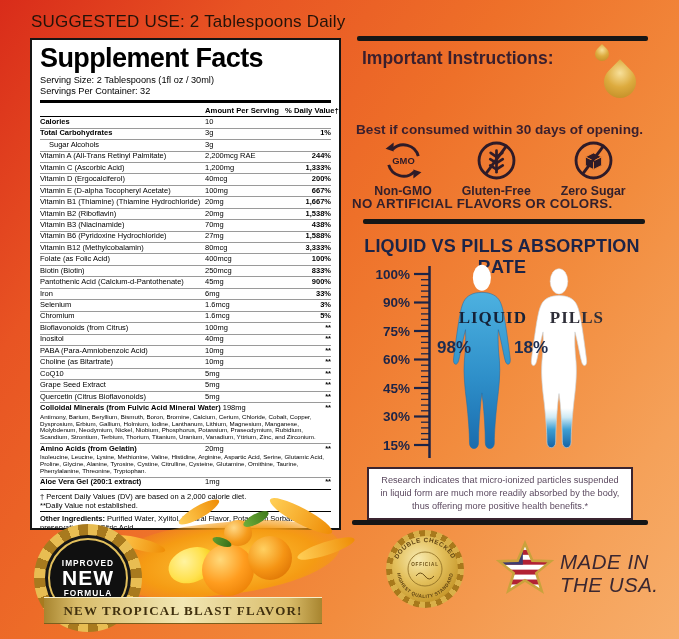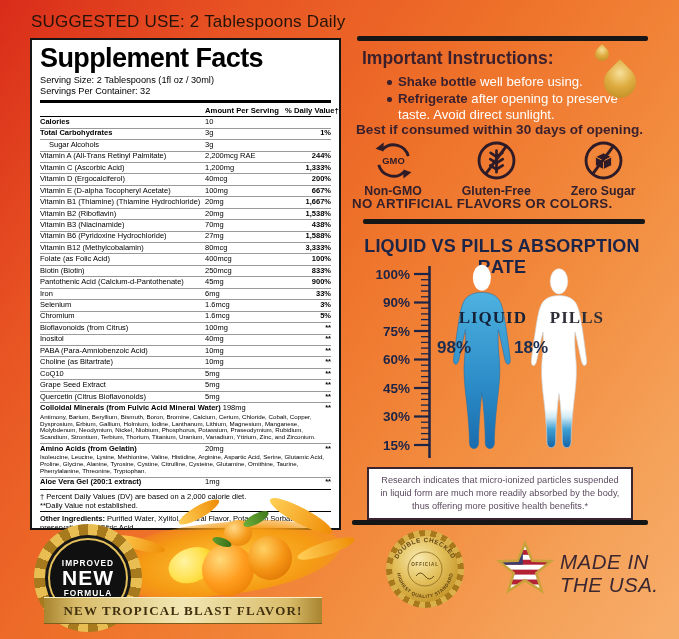--- a/index.html
+++ b/index.html
@@ -42,21 +42,21 @@
   .ins-bullet::before{content:'';position:absolute;left:1px;top:6px;width:4.5px;height:4.5px;border-radius:50%;background:#3a1f2d}
   .ins-bullet b{color:#3a1f2d}
   .ins-best{position:absolute;left:356px;top:122px;width:294px;font-size:13.6px;font-weight:bold;color:#3a1f2d}
 
   .drop-icon{position:absolute;left:594px;top:44px;width:52px;height:70px}
   .tear{position:absolute;transform:rotate(45deg);border-radius:0 50% 50% 50%;
     background:radial-gradient(circle at 30% 30%,#f7e09a 0%,#ddab3e 45%,#b8831f 100%)}
   .tear.big{left:10px;top:22px;width:32px;height:32px}
   .tear.small{left:1px;top:3px;width:14px;height:14px}
 
-  .badges{position:absolute;left:352px;top:139px;width:296px;display:flex;justify-content:center;gap:40px}
+  .badges{position:absolute;left:352px;top:139px;width:296px;display:flex;justify-content:center;gap:30px}
   .badge{display:flex;flex-direction:column;align-items:center}
   .badge svg{width:43px;height:43px}
   .badge-label{font-size:12.3px;font-weight:bold;color:#33202c;margin-top:2px}
   .no-artificial{position:absolute;left:352px;top:196px;width:296px;
     font-size:13.3px;font-weight:bold;color:#33202c;letter-spacing:.3px}
 
   .chart-title{position:absolute;left:348px;top:236px;width:308px;text-align:center;
     font-size:18px;font-weight:bold;color:#1c2447;letter-spacing:.2px}
   .chart{position:absolute;left:352px;top:262px;width:300px;height:202px}
   #scale-svg{position:absolute;left:14px;top:0;width:80px;height:200px}
@@ -290,24 +290,20 @@
     <div class="f-foot">
       <div>† Percent Daily Values (DV) are based on a 2,000 calorie diet.</div>
       <div>**Daily Value not established.</div>
     </div>
     <div class="f-other"><span class="bold">Other Ingredients:</span><span> Purified Water, Xylitol, Natural Flavor, Potassium Sorbate (as a preservative) and Citric Acid.</span></div>
   </div>
 
   <div class="divider" id="div1"></div>
 
   <div class="ins-title">Important Instructions:</div>
-  <div class="ins-bullets">
-    <div class="ins-bullet"><b>Shake bottle</b><span> well before using.</span></div>
-    <div class="ins-bullet"><b>Refrigerate</b><span> after opening to preserve taste. Avoid direct sunlight.</span></div>
-  </div>
   <div class="ins-best">Best if consumed within 30 days of opening.</div>
 
   <div class="drop-icon">
     <span class="tear small"></span>
     <span class="tear big"></span>
   </div>
 
   <div class="badges">
     <div class="badge">
       <svg viewBox="0 0 48 48">

